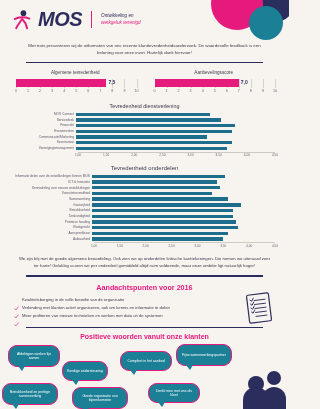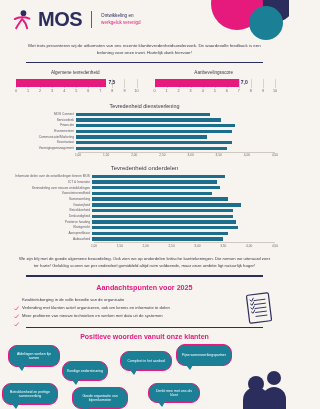--- a/index.html
+++ b/index.html
@@ -6,21 +6,21 @@
   body {
     width: 289px; height: 409px;
     background: #f7f3ef;
     font-family: "Liberation Sans", sans-serif;
     overflow: hidden;
     position: relative;
   }
   .page { position: relative; width: 289px; height: 409px; background: #f7f3ef; overflow: hidden; }
 
   
-  .header { position: relative; height: 38px; }
+  .header { position: relative; height: 38px; font-style: italic; }
   .blob-pink {
     position: absolute; top: -22px; right: 26px;
     width: 52px; height: 52px; border-radius: 50%;
     background: #e6197d;
   }
   .blob-teal {
     position: absolute; top: 6px; right: 6px;
     width: 34px; height: 34px; border-radius: 50%;
     background: #1b7f96;
   }
@@ -370,21 +370,21 @@
         <span style="left: 183.429px;">3,00</span>
         <span style="left: 209.286px;">3,50</span>
         <span style="left: 235.143px;">4,00</span>
         <span style="left: 261px;">4,50</span>
       </div>
   </div>
 
   <div class="para">We zijn blij met de goede algemene beoordeling. Ook zien we op onderdelen kritische kanttekeningen. Die nemen we uiteraard zeer ter harte! Gelukkig scoren we per onderdeel gemiddeld altijd ruim voldoende, maar onze ambitie ligt natuurlijk hoger!</div>
   <div class="rule2"></div>
 
-  <div class="focus-title">Aandachtspunten voor 2025</div>
+  <div class="focus-title">Aandachtspunten voor 2016</div>
   <div class="focus-body">
     <div class="focus-list">
         <div class="focus-item">
           <span class="check"><svg viewBox="0 0 10 10" width="5" height="5">
               <path d="M1 5.5 L3.5 8 L9 1.5" stroke="#e6197d" stroke-width="1.3" fill="none" stroke-linecap="round"></path>
             </svg></span>
           <span class="focus-text">Kwaliteitsborging in de volle breedte van de organisatie</span>
         </div>
         <div class="focus-item">
           <span class="check"><svg viewBox="0 0 10 10" width="5" height="5">

